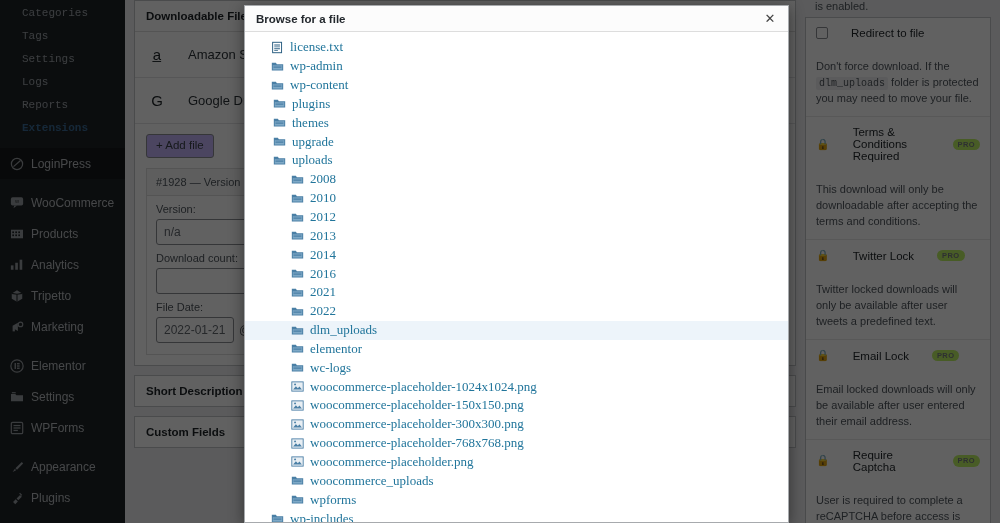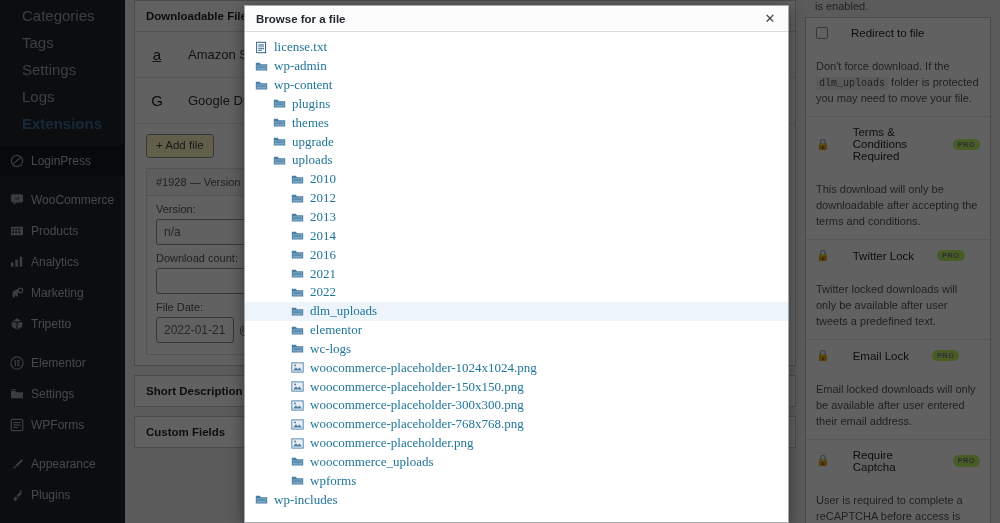--- a/index.html
+++ b/index.html
@@ -14,22 +14,22 @@
   
   .bg-layer { position: absolute; inset: 0; display: flex; }
 
   
   .wp-sidebar {
     width: 125px; flex: 0 0 125px; height: 523px;
     background: #1d2327; color: #c3c4c7;
     padding-top: 2px; overflow: hidden;
   }
   .sb-sub {
-    font-size: 15px; color: #9ea3a8; line-height: 1;
-    padding: 6px 0 6px 22px; white-space: nowrap;
+    font-size: 11px; color: #9ea3a8; line-height: 1;
+    padding: 6px 0 6px 22px; white-space: nowrap; font-family: Liberation Mono, monospace;
   }
   .sb-sub.current { color: #3a6b96; font-weight: 600; }
   .sb-item {
     display: flex; align-items: center; gap: 7px;
     font-size: 12px; color: #b9bcbf; line-height: 1;
     padding: 8px 0 8px 9px; white-space: nowrap;
   }
   .sb-item .ic {
     width: 15px; height: 15px; flex: 0 0 15px;
     display: flex; align-items: center; justify-content: center;
@@ -65,21 +65,21 @@
     font-size: 13px; color: #2c3338;
   }
   .dlfile-row .fi {
     width: 22px; text-align: center; font-size: 15px; color: #1d2327;
   }
   .dlfile-row .fname { font-weight: 500; white-space: nowrap; }
 
   .addfile-wrap { padding: 10px 11px; }
   .btn-secondary {
     display: inline-flex; align-items: center; gap: 4px;
-    background: #fef9c3; border: 1px solid #8c8f94; border-radius: 3px;
+    background: #c4b5fd; border: 1px solid #8c8f94; border-radius: 3px;
     color: #3c434a; font-size: 11.5px; padding: 5px 9px; line-height: 1;
   }
 
   .file-panel { margin: 0 11px 10px; border: 1px solid #dcdcde; background: #fff; }
   .file-panel-head {
     background: #f6f7f7; border-bottom: 1px solid #dcdcde;
     font-size: 11px; color: #50575e; padding: 7px 9px; white-space: nowrap;
   }
   .fld { padding: 7px 9px 0; }
   .fld label { display: block; font-size: 11px; color: #50575e; margin-bottom: 4px; }
@@ -150,37 +150,38 @@
     padding: 6px 0 0 0;
   }
   .tree-row {
     display: flex; align-items: center; gap: 6px;
     height: 18.85px; padding-left: 10px;
     font-family: "Liberation Serif", serif;
     font-size: 13px; color: #21759b; white-space: nowrap;
   }
   .tree-row.hover { background: #edf4fa; }
   .tree-row .t-ic { width: 13px; height: 13px; flex: 0 0 13px; display: block; }
-  .ind-0 { padding-left: 10px; text-align: center; }
+  .ind-0 { padding-left: 26px; text-align: center; }
   .ind-1 { padding-left: 28px; }
   .ind-2 { padding-left: 46px; }
 </style>
 </head>
 <body>
 
 <div id="app">
 
   <div class="bg-layer">
 
     <nav class="wp-sidebar">
       <div id="sb-submenu">
           <div class="sb-sub">Categories</div>
           <div class="sb-sub">Tags</div>
           <div class="sb-sub">Settings</div>
           <div class="sb-sub">Logs</div>
+          <div class="sb-sub">Reports</div>
           <div class="sb-sub current">Extensions</div>
         </div>
       <div id="sb-groups">
           <div class="sb-group-gap"></div>
           <div class="sb-item sb-hl">
             <span class="ic">
               <svg width="14" height="14" viewBox="0 0 16 16">
                 <circle cx="8" cy="8" r="6.4" fill="none" stroke="#9a9ea2" stroke-width="1.4"></circle>
                 <path d="M4 11 L12 4" stroke="#9a9ea2" stroke-width="1.4"></path>
               </svg>
@@ -218,35 +219,35 @@
                 <rect x="1" y="8" width="3" height="5" fill="#9a9ea2"></rect>
                 <rect x="6" y="5" width="3" height="8" fill="#9a9ea2"></rect>
                 <rect x="11" y="1.5" width="3" height="11.5" fill="#9a9ea2"></rect>
               </svg>
             </span>
             <span>Analytics</span>
           </div>
           <div class="sb-item">
             <span class="ic">
               <svg width="14" height="14" viewBox="0 0 16 16">
+                <path d="M8 1.5 L14 5 L14 11 L8 14.5 L2 11 L2 5 Z" fill="#9a9ea2"></path>
+                <path d="M8 6 L8 14.5 M8 6 L2 5 M8 6 L14 5" stroke="#1d2327" stroke-width="1.2" fill="none"></path>
+              </svg>
+            </span>
+            <span>Tripetto</span>
+          </div>
+          <div class="sb-item">
+            <span class="ic">
+              <svg width="14" height="14" viewBox="0 0 16 16">
                 <path d="M3 6.5 L9 3 L9 12.5 L3 9 Z" fill="#9a9ea2"></path>
                 <circle cx="12" cy="5" r="2.6" fill="none" stroke="#9a9ea2" stroke-width="1.3"></circle>
                 <rect x="3" y="9" width="2.6" height="4" fill="#9a9ea2"></rect>
               </svg>
             </span>
             <span>Marketing</span>
-          </div>
-          <div class="sb-item">
-            <span class="ic">
-              <svg width="14" height="14" viewBox="0 0 16 16">
-                <path d="M8 1.5 L14 5 L14 11 L8 14.5 L2 11 L2 5 Z" fill="#9a9ea2"></path>
-                <path d="M8 6 L8 14.5 M8 6 L2 5 M8 6 L14 5" stroke="#1d2327" stroke-width="1.2" fill="none"></path>
-              </svg>
-            </span>
-            <span>Tripetto</span>
           </div>
           <div class="sb-group-gap"></div>
           <div class="sb-item">
             <span class="ic">
               <svg width="14" height="14" viewBox="0 0 16 16">
                 <circle cx="8" cy="8" r="7" fill="none" stroke="#9a9ea2" stroke-width="1.4"></circle>
                 <rect x="5.2" y="4.6" width="1.6" height="6.8" fill="#9a9ea2"></rect>
                 <rect x="8" y="4.6" width="3" height="1.6" fill="#9a9ea2"></rect>
                 <rect x="8" y="7.2" width="3" height="1.6" fill="#9a9ea2"></rect>
                 <rect x="8" y="9.8" width="3" height="1.6" fill="#9a9ea2"></rect>
@@ -473,20 +474,28 @@
                 <path d="M3 7.2h9.8v.9H3zm0 1.8h9.8v.9H3z" fill="#4a7fa5"></path>
               </svg></span>
             <span>uploads</span>
           </div>
           <div class="tree-row ind-2">
             <span class="t-ic"><svg viewBox="0 0 16 16" width="13" height="13">
                 <path d="M1 3.5h5l1.2 1.6H15V13H1z" fill="#4a7fa5"></path>
                 <path d="M2.2 6.3h11.6v5.5H2.2z" fill="#7ea8c6"></path>
                 <path d="M3 7.2h9.8v.9H3zm0 1.8h9.8v.9H3z" fill="#4a7fa5"></path>
               </svg></span>
+            <span>2008</span>
+          </div>
+          <div class="tree-row ind-2">
+            <span class="t-ic"><svg viewBox="0 0 16 16" width="13" height="13">
+                <path d="M1 3.5h5l1.2 1.6H15V13H1z" fill="#4a7fa5"></path>
+                <path d="M2.2 6.3h11.6v5.5H2.2z" fill="#7ea8c6"></path>
+                <path d="M3 7.2h9.8v.9H3zm0 1.8h9.8v.9H3z" fill="#4a7fa5"></path>
+              </svg></span>
             <span>2010</span>
           </div>
           <div class="tree-row ind-2">
             <span class="t-ic"><svg viewBox="0 0 16 16" width="13" height="13">
                 <path d="M1 3.5h5l1.2 1.6H15V13H1z" fill="#4a7fa5"></path>
                 <path d="M2.2 6.3h11.6v5.5H2.2z" fill="#7ea8c6"></path>
                 <path d="M3 7.2h9.8v.9H3zm0 1.8h9.8v.9H3z" fill="#4a7fa5"></path>
               </svg></span>
             <span>2012</span>
           </div>

